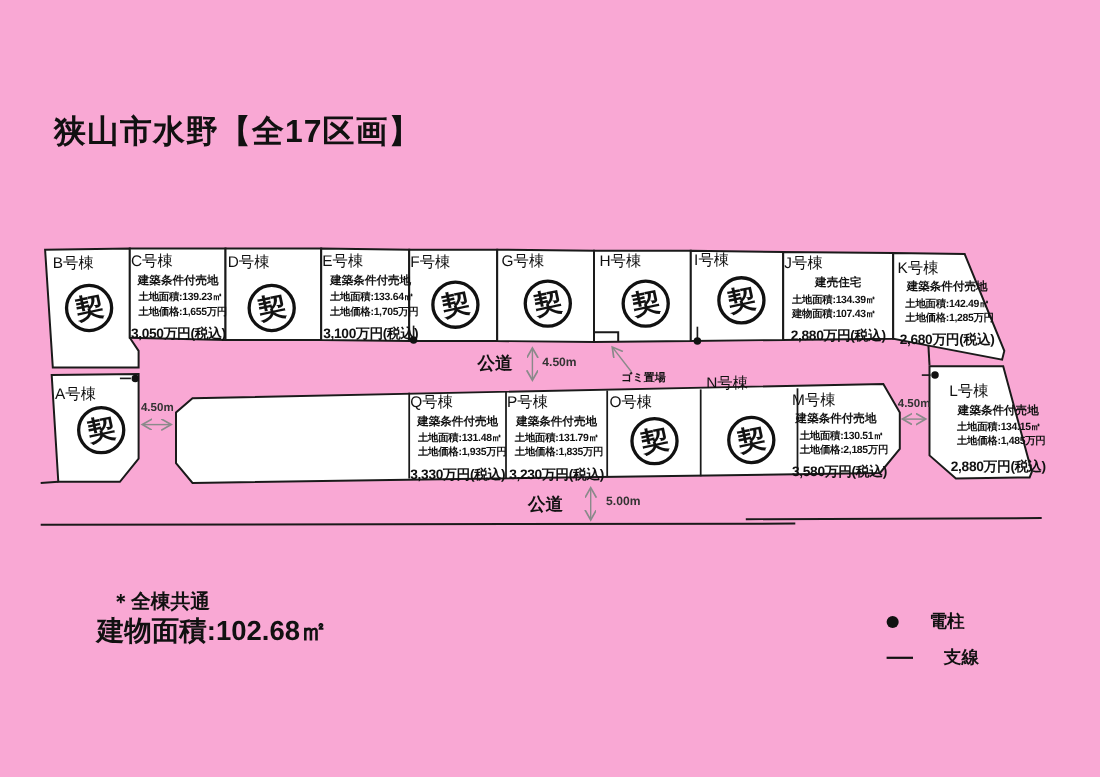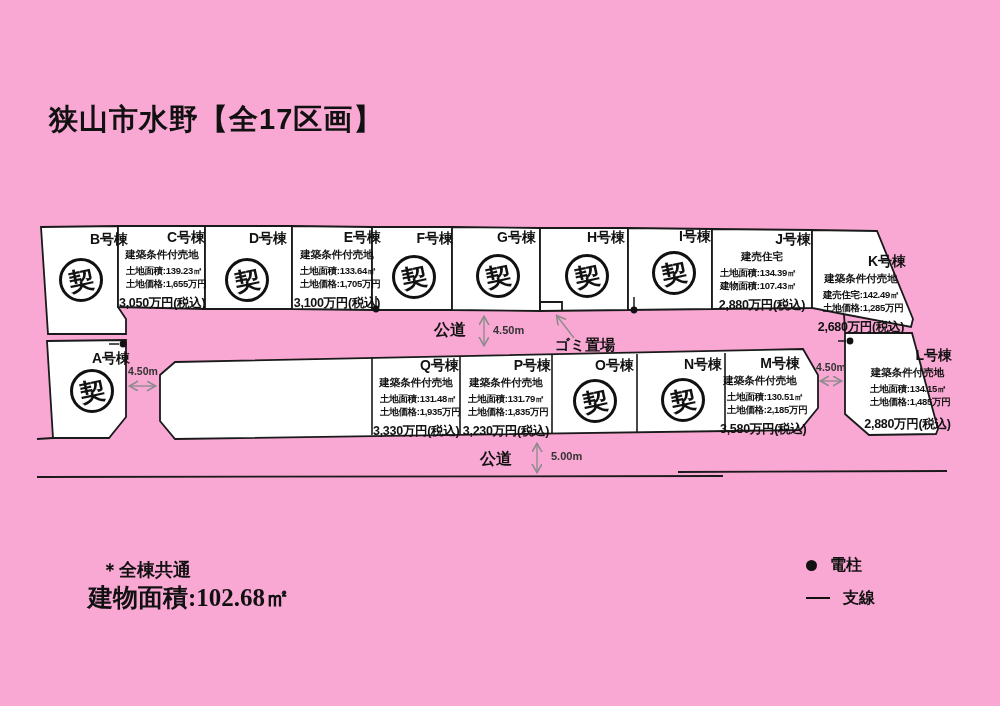--- a/index.html
+++ b/index.html
@@ -4,37 +4,37 @@
 <style>
   html,body{margin:0;padding:0;background:#fff;}
   #canvas{
     position:relative;width:1000px;height:706px;background:#f9a8d4;overflow:hidden;
     font-family:"Liberation Sans","DejaVu Sans",sans-serif;color:#111;
   }
   #plan-svg{position:absolute;left:0;top:0;}
   .abs{position:absolute;}
   .ctr{transform:translateX(-50%);text-align:left;white-space:nowrap;}
   .title{font-size:29px;font-weight:700;letter-spacing:1px;white-space:nowrap;}
-  .lot-name{font-size:14px;font-weight:700;text-align:right;white-space:nowrap;}
+  .lot-name{font-size:14px;font-weight:400;text-align:left;white-space:nowrap;}
   .lot-card{position:absolute;text-align:center;}
   .lot-card .lot-name{margin-bottom:1px;}
   .lot-type{font-size:10.5px;font-weight:600;margin-bottom:3px;white-space:nowrap;}
   .lot-detail{font-size:9.5px;font-weight:600;text-align:left;padding-left:7px;line-height:12.5px;white-space:nowrap;letter-spacing:-0.3px;}
   .lot-price{font-size:12.5px;font-weight:700;margin-top:5px;white-space:nowrap;letter-spacing:-0.3px;}
   .seal{position:absolute;width:38px;height:38px;border:3px solid #111;border-radius:50%;
         display:flex;align-items:center;justify-content:center;}
   .seal-char{font-size:25px;font-weight:700;transform:rotate(-12deg);line-height:1;}
   .road-label{font-size:16px;font-weight:700;white-space:nowrap;}
   .dim-label{font-size:11px;font-weight:600;color:#333;white-space:nowrap;}
   .dim-small{font-size:10.5px;font-weight:600;color:#333;white-space:nowrap;}
-  .gomi{font-size:15px;font-weight:600;white-space:nowrap;}
+  .gomi{font-size:10px;font-weight:600;white-space:nowrap;}
   .notes{line-height:27px;white-space:nowrap;}
   .notes .n1{font-size:18px;font-weight:700;padding-left:13px;}
   .notes .n2,.notes .n3{font-size:25px;font-weight:700;}
-  .legend-row{display:flex;align-items:center;gap:13px;height:24px;margin-bottom:9px;}
+  .legend-row{display:flex;align-items:center;gap:28px;height:24px;margin-bottom:9px;}
   .legend-dot{width:11px;height:11px;background:#111;border-radius:50%;}
   .legend-bar{width:24px;height:2.5px;background:#111;}
   .legend-text{font-size:16px;font-weight:600;white-space:nowrap;}
 </style>
 </head>
 <body>
 
 <div id="canvas">
 
   <svg id="plan-svg" width="1000" height="706" viewBox="0 0 1000 706">
@@ -132,21 +132,21 @@
   <div class="abs lot-name" style="left:50px;top:350px;width:80px;">A号棟</div>
   <div class="seal" style="left:70px;top:369px;">
       <span class="seal-char">契</span>
     </div>
 
   <div class="abs lot-name" style="left:554px;top:357px;width:80px;">O号棟</div>
   <div class="seal" style="left:573px;top:379px;">
       <span class="seal-char">契</span>
     </div>
 
-  <div class="abs lot-name" style="left:642px;top:356px;width:80px;">N号棟</div>
+  <div class="abs lot-name" style="left:642px;top:340px;width:80px;">N号棟</div>
   <div class="seal" style="left:661px;top:378px;">
       <span class="seal-char">契</span>
     </div>
 
   <div class="lot-card" style="left:119px;top:229px;width:86px;">
     <div class="lot-name">C号棟</div>
     <div class="lot-type">建築条件付売地</div>
     <div class="lot-detail">土地面積:139.23㎡</div>
     <div class="lot-detail">土地価格:1,655万円</div>
     <div class="lot-price">3,050万円(税込)</div>
@@ -161,24 +161,24 @@
   </div>
 
   <div class="lot-card" style="left:713px;top:231px;width:98px;">
     <div class="lot-name">J号棟</div>
     <div class="lot-type">建売住宅</div>
     <div class="lot-detail">土地面積:134.39㎡</div>
     <div class="lot-detail">建物面積:107.43㎡</div>
     <div class="lot-price">2,880万円(税込)</div>
   </div>
 
-  <div class="lot-card" style="left:816px;top:253px;width:90px;">
+  <div class="lot-card" style="left:816px;top:235px;width:90px;">
     <div class="lot-name">K号棟</div>
     <div class="lot-type">建築条件付売地</div>
-    <div class="lot-detail">建売住宅:142.49㎡</div>
+    <div class="lot-detail">土地面積:142.49㎡</div>
     <div class="lot-detail">土地価格:1,285万円</div>
     <div class="lot-price">2,680万円(税込)</div>
   </div>
 
   <div class="lot-card" style="left:373px;top:357px;width:86px;">
     <div class="lot-name">Q号棟</div>
     <div class="lot-type">建築条件付売地</div>
     <div class="lot-detail">土地面積:131.48㎡</div>
     <div class="lot-detail">土地価格:1,935万円</div>
     <div class="lot-price">3,330万円(税込)</div>
@@ -209,21 +209,21 @@
   </div>
 
   <div class="abs road-label ctr" style="left:450px;top:320px;">公道</div>
   <div class="abs dim-label" style="left:493px;top:324px;">4.50m</div>
   <div class="abs gomi ctr" style="left:585px;top:336px;">ゴミ置場</div>
   <div class="abs road-label ctr" style="left:496px;top:449px;">公道</div>
   <div class="abs dim-label" style="left:551px;top:450px;">5.00m</div>
   <div class="abs dim-small ctr" style="left:143px;top:365px;">4.50m</div>
   <div class="abs dim-small ctr" style="left:831px;top:361px;">4.50m</div>
 
-  <div class="abs notes" style="left:88px;top:557px;font-family:Liberation Serif, serif;">
+  <div class="abs notes" style="left:88px;top:534px;">
     <div class="n1">＊全棟共通</div>
     <div class="n2">建物面積:102.68㎡</div>
   </div>
 
   <div class="abs" style="left:806px;top:553px;">
     <div class="legend-row">
       <span class="legend-dot"></span>
       <span class="legend-text">電柱</span>
     </div>
     <div class="legend-row">

